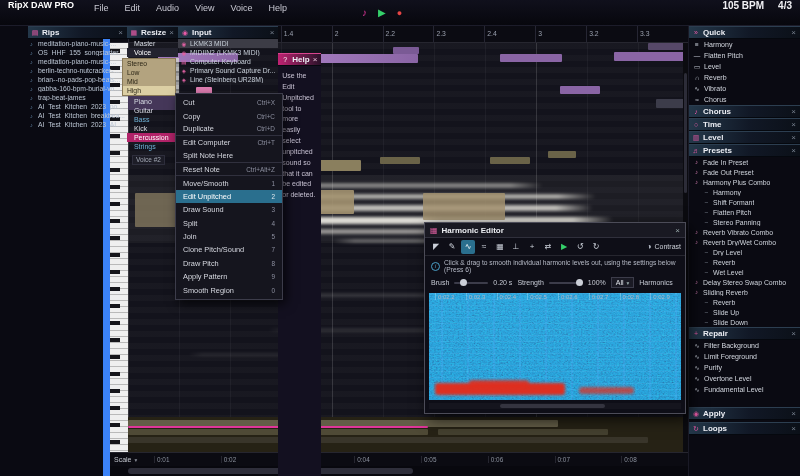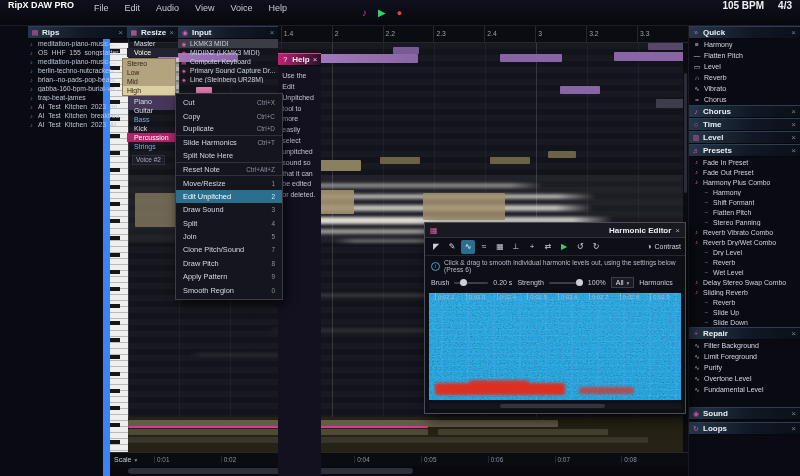--- a/index.html
+++ b/index.html
@@ -82,21 +82,21 @@
   .cm-item.sep-after{border-bottom:1px solid #30303e;}
   .cm-item.selected{background:#2a6f8e;color:#fff;}
   .cm-label{flex:1;white-space:nowrap;}
   .cm-short{font-size:6.4px;color:#8d90a0;}
   .cm-item.selected .cm-short{color:#dfe8ee;}
 
   
   .he{position:absolute;left:424px;top:222px;width:262px;height:192px;background:#0e0e17;border:1px solid #4c4c58;box-shadow:4px 5px 14px rgba(0,0,0,.75);z-index:15;display:flex;flex-direction:column;}
   .he-title{height:15px;flex:none;display:flex;align-items:center;gap:4px;padding:0 5px;background:#191922;border-bottom:1px solid #30303c;}
   .he-title-icon{color:#e060a2;font-size:8px;}
-  .he-title-text{font-size:8px;font-weight:bold;color:#eceef2;flex:1;text-align:right;}
+  .he-title-text{font-size:8px;font-weight:bold;color:#eceef2;flex:1;}
   .he-close{color:#9aa;font-size:8px;}
   .he-toolbar{height:18px;flex:none;display:flex;align-items:center;gap:2px;padding:0 4px;border-bottom:1px solid #26262f;}
   .he-tool{width:14px;height:14px;display:flex;align-items:center;justify-content:center;font-size:8px;color:#ccd1da;border-radius:2px;}
   .he-tool.selected{background:#2a6f8e;color:#fff;}
   .he-tool.green{color:#35d06a;}
   .he-contrast{margin-left:auto;display:flex;align-items:center;gap:3px;font-size:7px;color:#ccd0d8;}
   .he-contrast .c-icon{font-size:8px;color:#b9bfca;}
   .he-info{flex:none;display:flex;align-items:center;gap:4px;padding:3px 6px 2px;font-size:6.7px;color:#b6bac6;}
   .info-circle{width:9px;height:9px;flex:none;border-radius:50%;border:1px solid #4aa0c8;color:#4aa0c8;font-size:6px;font-style:italic;display:flex;align-items:center;justify-content:center;}
   .he-controls{flex:none;display:flex;align-items:center;gap:5px;padding:2px 6px 5px;font-size:7px;color:#c6cad4;}
@@ -592,21 +592,21 @@
           <div class="q-item">
             <span class="q-icon">∿</span>
             <span class="q-label">Fundamental Level</span>
           </div>
         </div>
     </section>
 
     <section class="panel" style="margin-top:12px;">
       <div class="panel-header">
         <span class="ph-icon">◉</span>
-        <span class="ph-title">Sound</span>
+        <span class="ph-title">Apply</span>
         <span class="ph-close">×</span>
       </div>
     </section>
 
     <section class="panel" style="margin-top:2px;">
       <div class="panel-header">
         <span class="ph-icon">↻</span>
         <span class="ph-title">Loops</span>
         <span class="ph-close">×</span>
       </div>
@@ -624,36 +624,36 @@
         <span class="cm-label">Copy</span>
         <span class="cm-short">Ctrl+C</span>
       </div>
 
       <div class="cm-item sep-after">
         <span class="cm-label">Duplicate</span>
         <span class="cm-short">Ctrl+D</span>
       </div>
 
       <div class="cm-item">
-        <span class="cm-label">Slide Harmonics</span>
+        <span class="cm-label">Edit Computer</span>
         <span class="cm-short">Ctrl+T</span>
       </div>
 
       <div class="cm-item sep-after">
         <span class="cm-label">Split Note Here</span>
         <span class="cm-short"></span>
       </div>
 
       <div class="cm-item sep-after">
         <span class="cm-label">Reset Note</span>
         <span class="cm-short">Ctrl+Alt+Z</span>
       </div>
 
       <div class="cm-item">
-        <span class="cm-label">Move/Resize</span>
+        <span class="cm-label">Move/Smooth</span>
         <span class="cm-short">1</span>
       </div>
 
       <div class="cm-item selected">
         <span class="cm-label">Edit Unpitched</span>
         <span class="cm-short">2</span>
       </div>
 
       <div class="cm-item">
         <span class="cm-label">Draw Sound</span>

